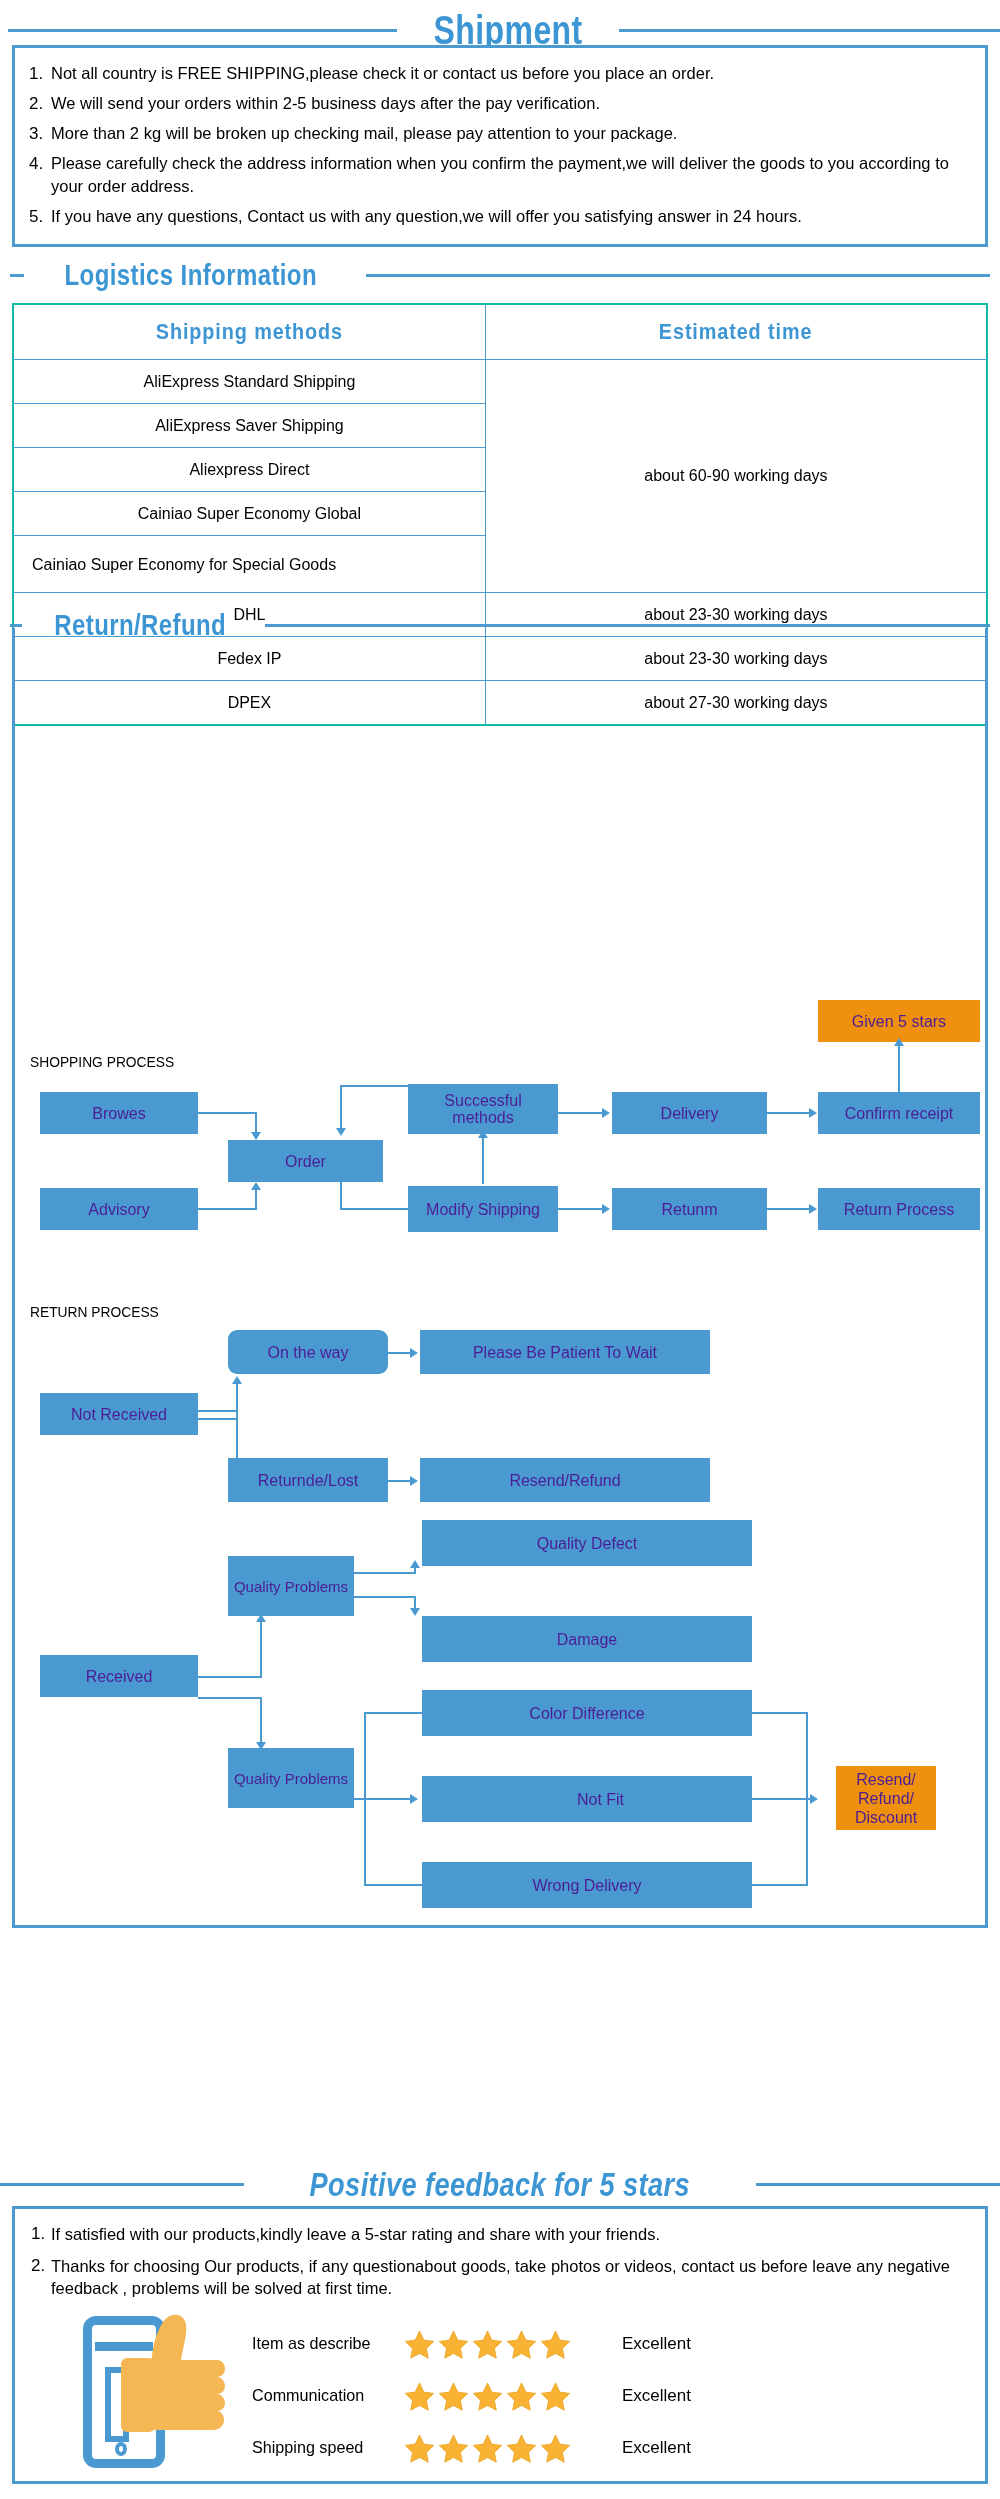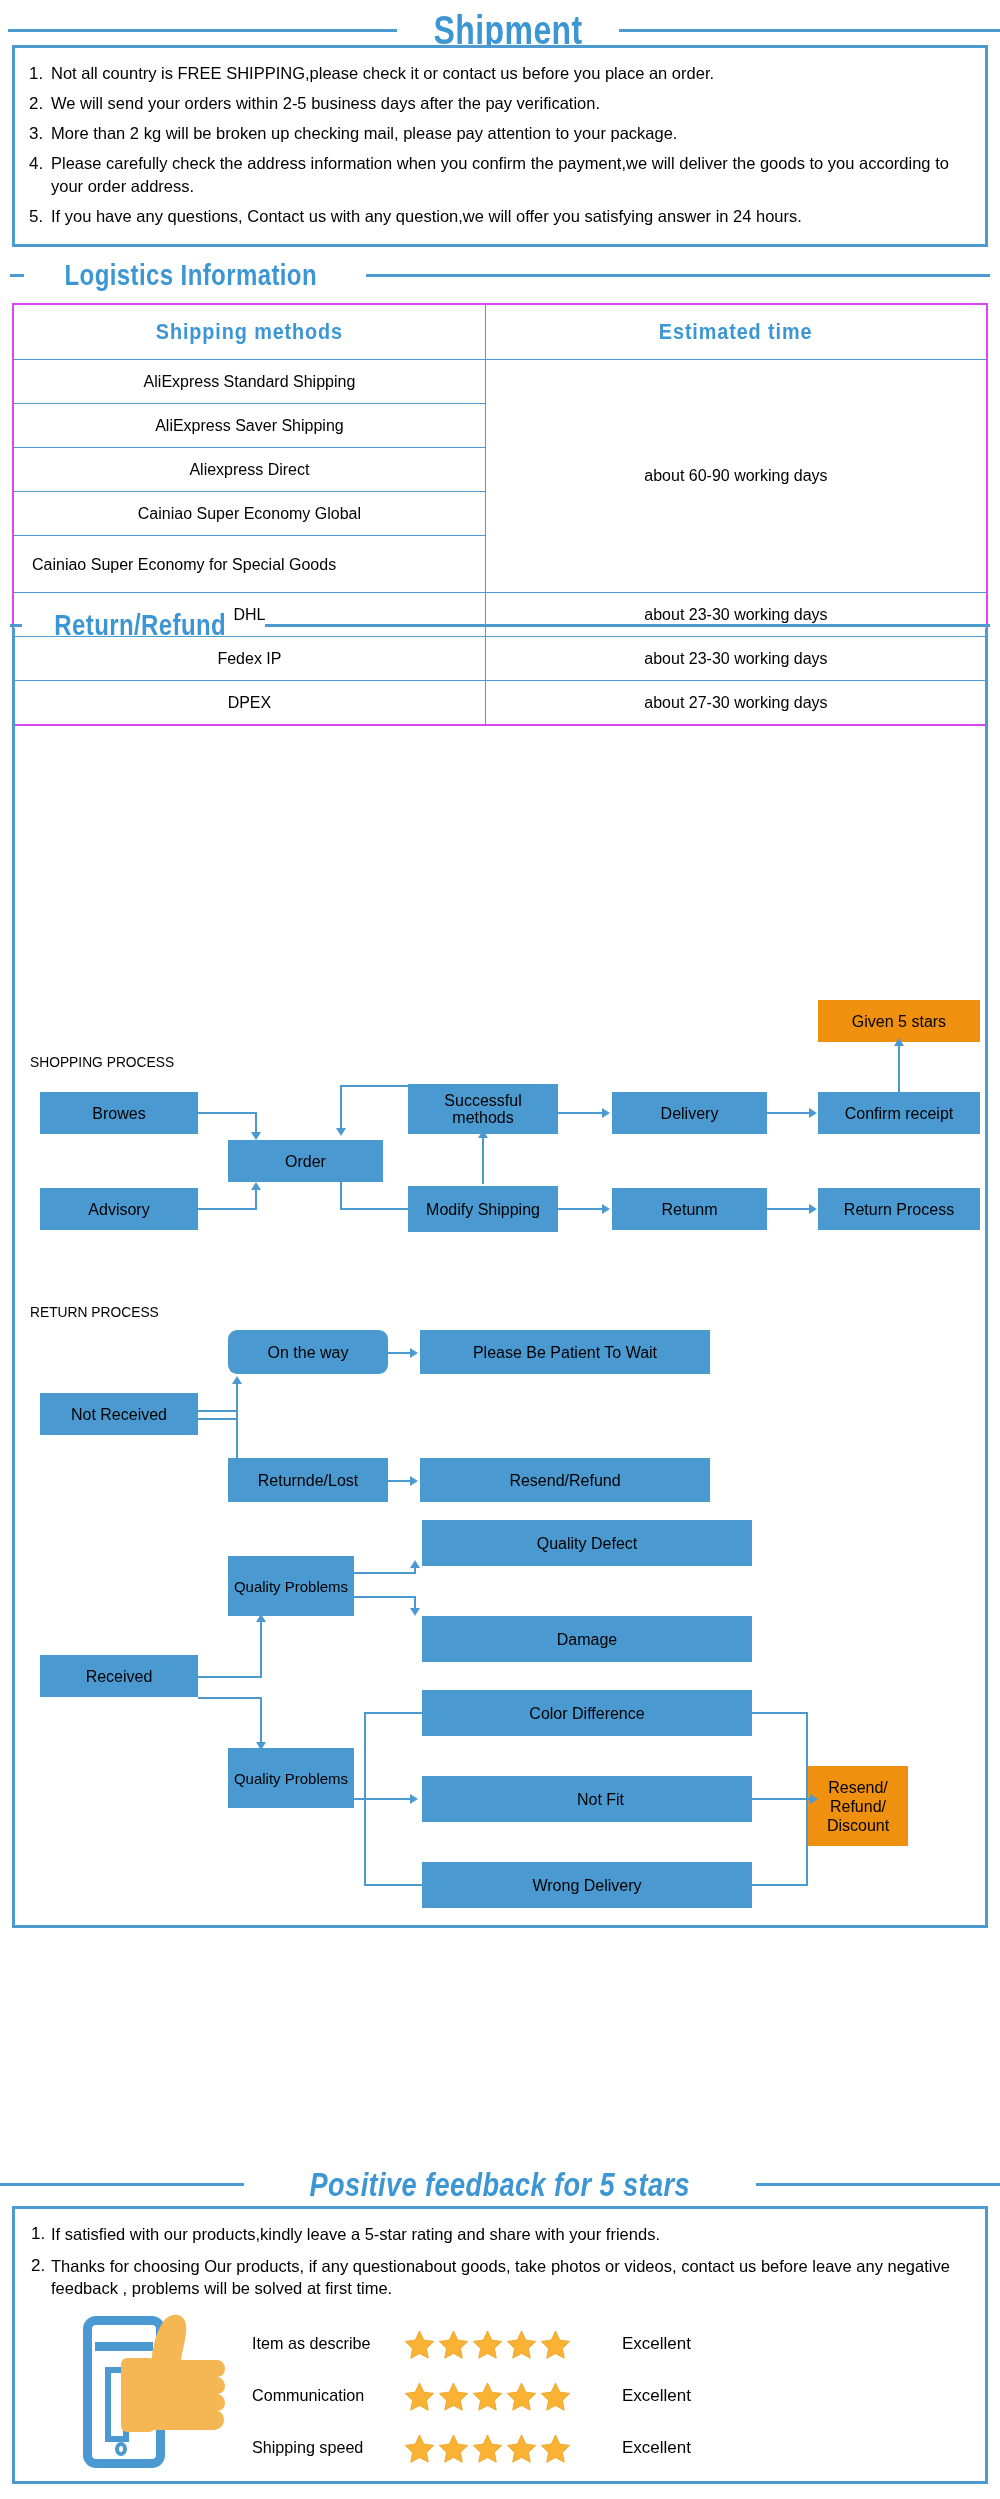--- a/index.html
+++ b/index.html
@@ -55,21 +55,21 @@
   }
 
   
   #logistics-head{position:absolute;left:10px;top:258px;width:980px;}
   #logistics-head .title{font-size:30px;padding-left:8px;}
   #logistics-head .rule.left{flex:0 0 14px;}
 
   #logi-table{
     position:absolute;left:12px;top:303px;width:976px;
     border-collapse:collapse;table-layout:fixed;
-    border:2px solid #d946ef;
+    border:2px solid #14b8a6;
   }
   #logi-table col.c1{width:48.5%;}
   #logi-table col.c2{width:51.5%;}
   #logi-table th,#logi-table td{
     border:1px solid #4b9ad0;
     text-align:center;vertical-align:middle;
     font-size:16px;color:#000;font-weight:normal;
     padding:6px 8px;
   }
   #logi-table th{
@@ -88,21 +88,21 @@
   
   .frame-line{position:absolute;background:#4b9ad0;}
 
   .flow-label{
     position:absolute;font-size:15px;color:#000;letter-spacing:0;
     white-space:nowrap;transform:scaleX(.92);transform-origin:left center;
   }
 
   .node{
     position:absolute;box-sizing:border-box;
-    background:#4a9ad1;color:#000000;
+    background:#4a9ad1;color:#4c1d95;
     display:flex;align-items:center;justify-content:center;
     text-align:center;font-size:16px;line-height:17px;
     padding:2px 4px;
   }
   .node.orange{background:#f0900f;}
   .node.small{font-size:15px;}
 
   
   .ln{position:absolute;background:#4a9ad1;}
   .ln.h{height:2px;}
@@ -322,21 +322,21 @@
   <div class="arw d" style="left:410px;top:1608px;"></div>
 
   <div class="ln h" style="left:198px;top:1676px;width:64px;"></div>
   <div class="ln v" style="left:260px;top:1622px;height:56px;"></div>
   <div class="arw u" style="left:256px;top:1614px;"></div>
 
   <div class="node" style="left:422px;top:1690px;width:330px;height:46px;">Color Difference</div>
   <div class="node small" style="left:228px;top:1748px;width:126px;height:60px;">Quality Problems</div>
   <div class="node" style="left:422px;top:1776px;width:330px;height:46px;padding-left:31px;">Not Fit</div>
   <div class="node" style="left:422px;top:1862px;width:330px;height:46px;">Wrong Delivery</div>
-  <div class="node orange" style="left:808px;top:1766px;width:100px;height:80px;line-height:19px;">Resend/ Refund/ Discount</div>
+  <div class="node orange" style="left:836px;top:1766px;width:100px;height:64px;line-height:19px;">Resend/ Refund/ Discount</div>
 
   <div class="ln h" style="left:198px;top:1697px;width:64px;"></div>
   <div class="ln v" style="left:260px;top:1697px;height:52px;"></div>
   <div class="arw d" style="left:256px;top:1742px;"></div>
 
   <div class="ln h" style="left:354px;top:1798px;width:58px;"></div>
   <div class="arw r" style="left:410px;top:1794px;"></div>
 
   <div class="ln v" style="left:364px;top:1712px;height:96px;"></div>
   <div class="ln h" style="left:364px;top:1712px;width:60px;"></div>

